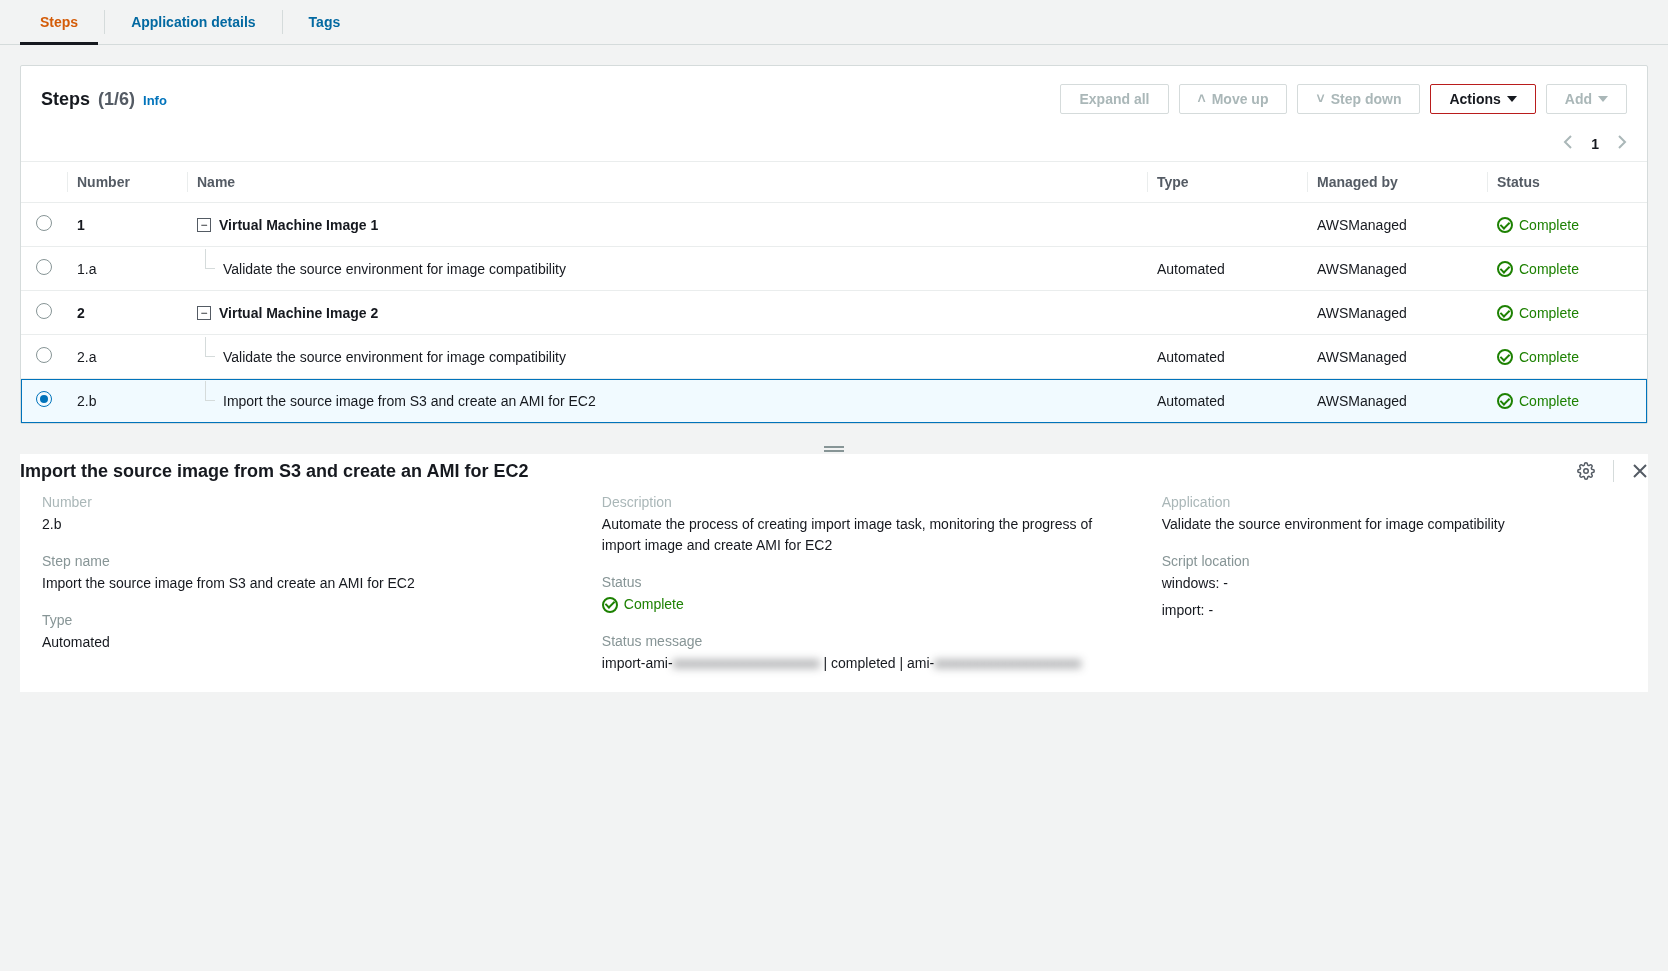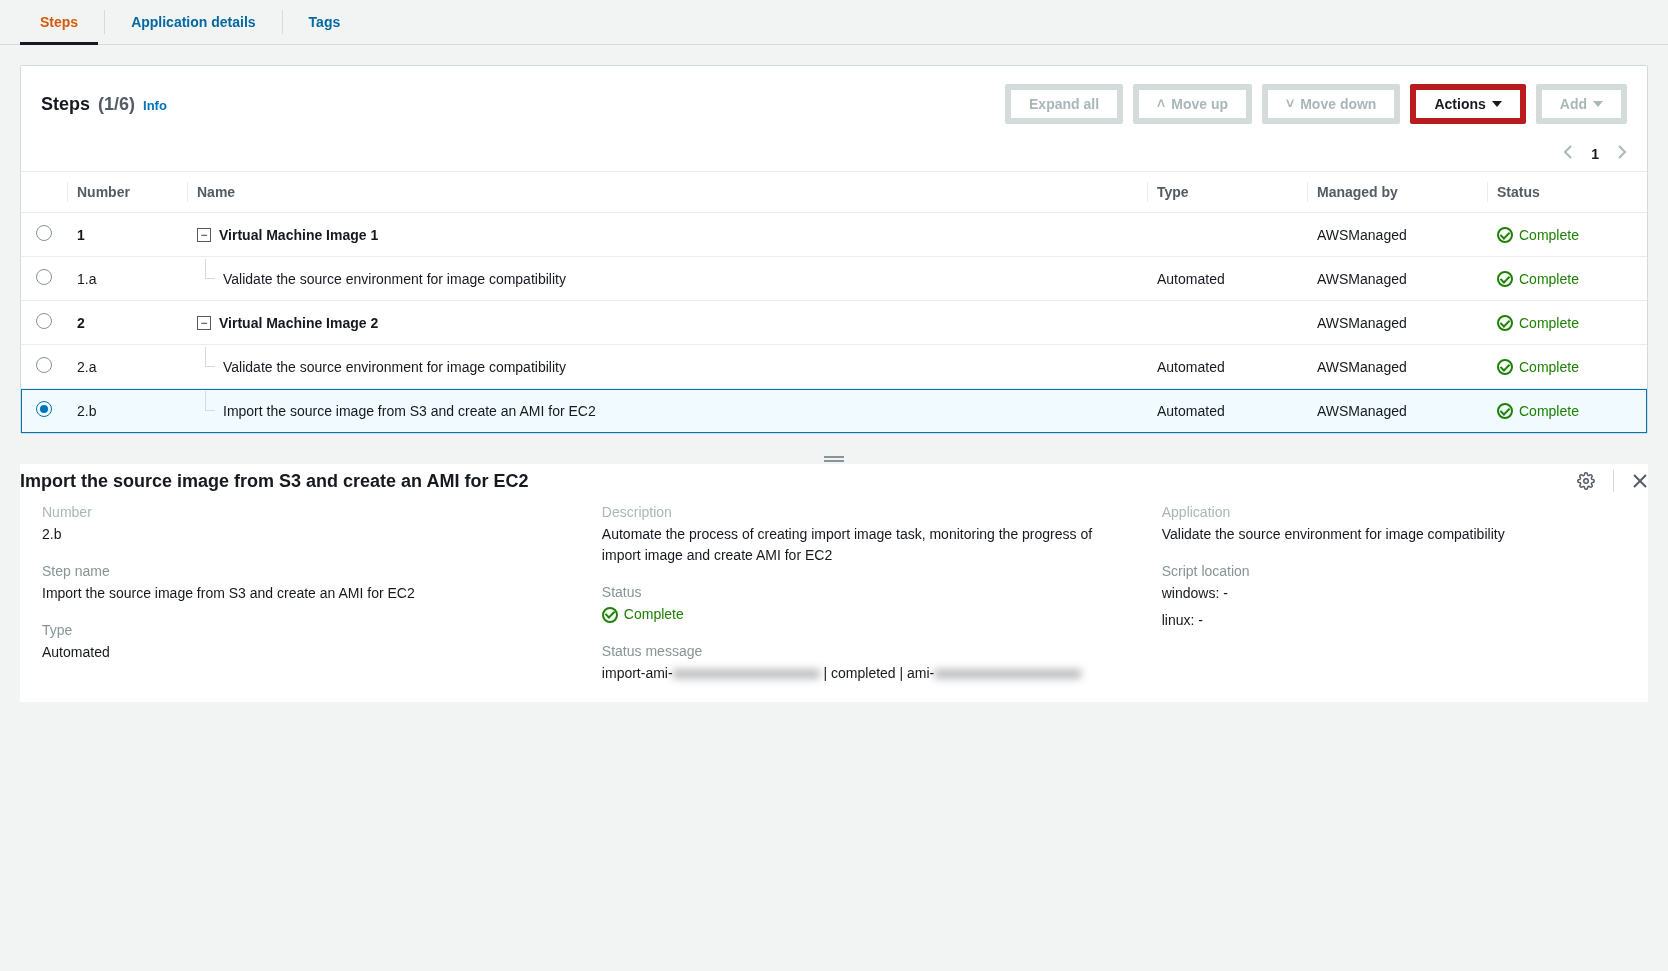--- a/index.html
+++ b/index.html
@@ -10,21 +10,21 @@
   .tab.active { color: #d45b07; }
   .tab.active::after { content: ""; position: absolute; left: 0; right: 0; bottom: -1px; height: 3px; background: #16191f; }
   .tab-divider { width: 1px; height: 24px; background: #d5dbdb; margin: 0 6px; }
   
   .panel { background: #fff; margin: 20px; border: 1px solid #d5dbdb; border-radius: 2px; }
   .panel-header { display: flex; align-items: center; justify-content: space-between; padding: 18px 20px 12px 20px; }
   .panel-title { font-size: 18px; font-weight: 700; display: flex; align-items: baseline; gap: 8px; }
   .count { font-weight: 700; color: #545b64; }
   .info-link { font-size: 13px; font-weight: 700; color: #0073bb; cursor: pointer; text-align: center; }
   .header-actions { display: flex; gap: 10px; }
-  .btn { border: 6px solid #b91c1c; background: #fff; padding: 6px 18px; font-size: 14px; border-radius: 2px; cursor: pointer; display: inline-flex; align-items: center; gap: 6px; font-weight: 700; color: #16191f; }
+  .btn { border: 1px solid #b91c1c; background: #fff; padding: 6px 18px; font-size: 14px; border-radius: 2px; cursor: pointer; display: inline-flex; align-items: center; gap: 6px; font-weight: 700; color: #16191f; }
   .btn.disabled { color: #aab7b8; border-color: #d5dbdb; cursor: default; }
   .btn .caret-up::before { content: "˄"; font-size: 14px; }
   .btn .caret-down::before { content: "˅"; font-size: 14px; }
   .btn .triangle-down { display:inline-block; width:0; height:0; border-left:5px solid transparent; border-right:5px solid transparent; border-top:6px solid currentColor; }
   
   .pagination { display: flex; justify-content: flex-end; align-items: center; gap: 18px; padding: 8px 20px; color: #545b64; }
   .pagination .chev { color: #aab7b8; cursor: pointer; }
   .pagination .page { color: #16191f; font-weight: 700; }
   
   table.steps { width: 100%; border-collapse: collapse; }
@@ -88,21 +88,21 @@
       <span class="info-link">Info</span>
     </div>
     <div class="header-actions">
       <button class="btn disabled">Expand all</button>
       <button class="btn disabled">
         <span class="caret-up"></span>
         <span>Move up</span>
       </button>
       <button class="btn disabled">
         <span class="caret-down"></span>
-        <span>Move down</span>
+        <span>Step down</span>
       </button>
       <button class="btn">
         <span>Actions</span>
         <span class="triangle-down"></span>
       </button>
       <button class="btn disabled">
         <span>Add</span>
         <span class="triangle-down"></span>
       </button>
     </div>
@@ -265,17 +265,17 @@
       <div class="field-val">
         <span>import-ami-</span><span class="blur">xxxxxxxxxxxxxxxxxxxxx</span><span> | completed | ami-</span><span class="blur">xxxxxxxxxxxxxxxxxxxxx</span>
       </div>
     </div>
     <div class="detail-col">
       <div class="field-label cut">Application</div>
       <div class="field-val">Validate the source environment for image compatibility</div>
       <div class="field-label">Script location</div>
       <div class="field-val">
         <div>windows: -</div>
-        <div style="margin-top:6px;">linux: -</div>
+        <div style="margin-top:6px;">import: -</div>
       </div>
     </div>
   </div>
 </div>
 
 </body></html>

